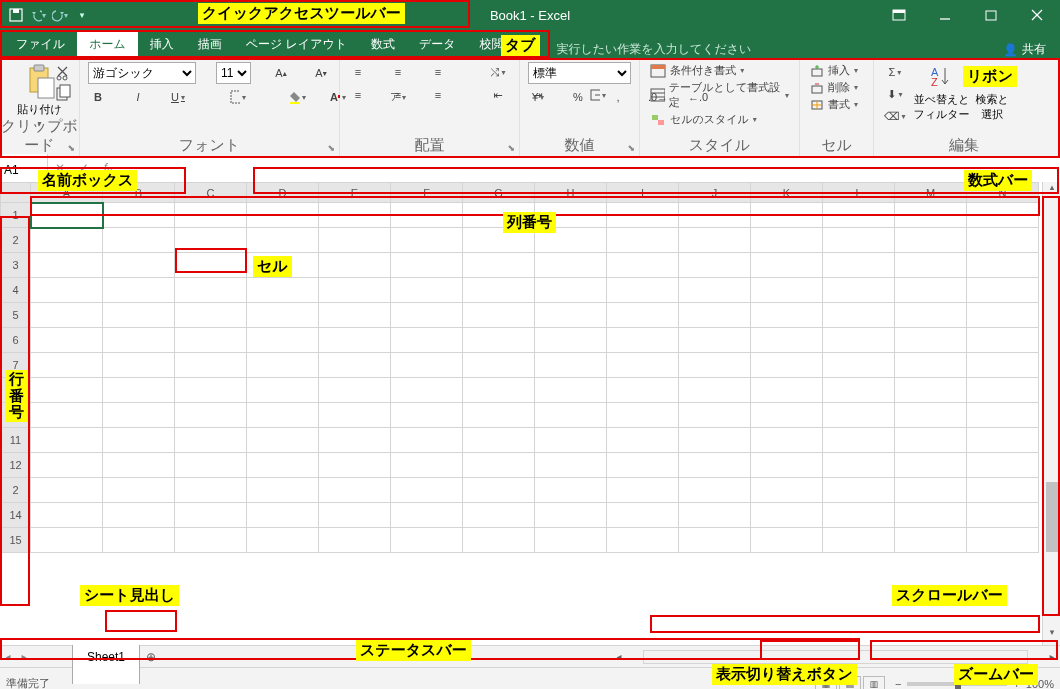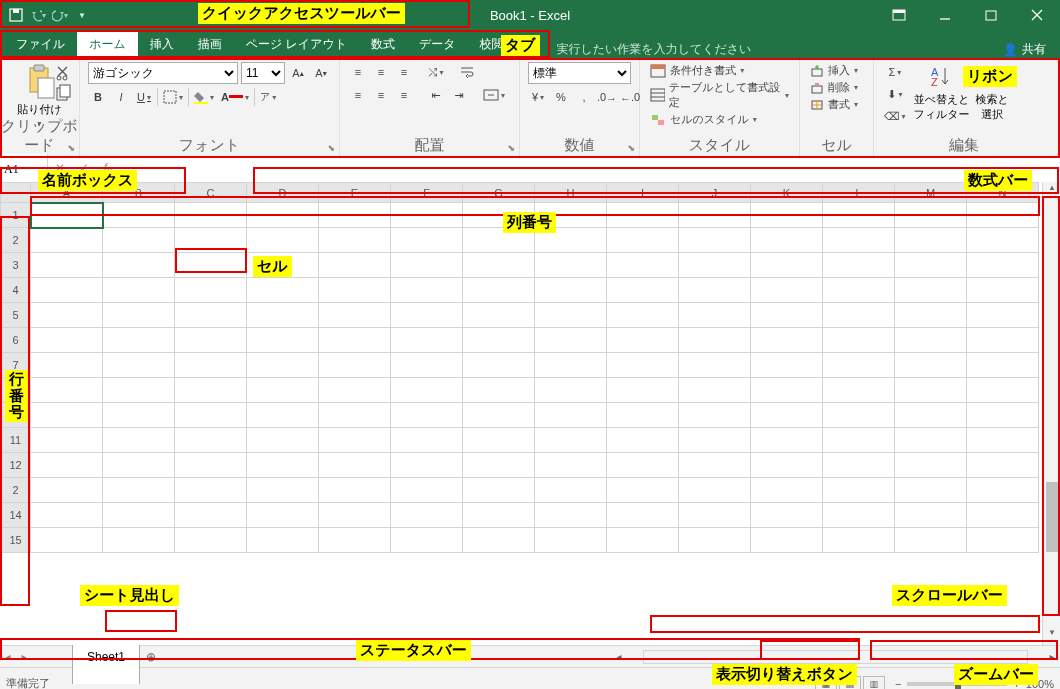--- a/index.html
+++ b/index.html
@@ -14,28 +14,28 @@
 .tabbar .tab { padding:5px 12px; font-size:12px; cursor:pointer; }
 .tabbar .tab.active { background:#fff; color:#217346; }
 .tell { margin-left:10px; display:flex; align-items:center; gap:16px; color:#c9e8d8; font-size:12px; }
 .share { margin-left:auto; padding:0 14px; display:flex; align-items:center; gap:4px; color:#fff; }
 .ribbon { height:100px; background:#f3f3f3; border-bottom:1px solid #d4d4d4; display:flex; }
 .rgroup { border-right:1px solid #e1e1e1; padding:4px 8px 0 8px; display:flex; flex-direction:column; position:relative; }
 .rgroup .glabel { position:absolute; bottom:2px; left:0; right:0; text-align:center; font-size:15px; color:#666; }
 .rgroup .dlaunch { position:absolute; bottom:4px; right:4px; font-size:9px; color:#888; }
 .btncol { display:flex; flex-direction:column; align-items:center; justify-content:flex-start; padding-top:2px; gap:2px; }
 .btncol .biglabel { font-size:11px; text-align:center; }
-.rrow { display:flex; align-items:center; gap:3px; margin-bottom:3px; }
+.rrow { display:flex; align-items:center; gap:20px; margin-bottom:3px; }
 .rbtn { min-width:20px; height:20px; display:flex; align-items:center; justify-content:center; font-size:11px; color:#444; padding:0 2px; }
 .rbtn.dd::after { content:"▾"; font-size:8px; margin-left:2px; color:#666; }
 select.rsel { height:22px; font-size:12px; border:1px solid #ababab; background:#fff; }
 .wide-item { display:flex; align-items:center; gap:4px; font-size:11px; color:#444; padding:1px 2px; }
 .wide-item .dd { font-size:8px; color:#666; }
 .fbar { height:24px; background:#fff; border-bottom:1px solid #d4d4d4; display:flex; align-items:center; }
-.namebox { width:48px; border:none; border-right:1px solid #d4d4d4; height:31px; padding:0 4px; font-size:12px;font-family:Liberation Serif, serif; }
+.namebox { width:48px; border:none; border-right:1px solid #d4d4d4; height:31px; padding:0 4px; font-size:12px; }
 .fxbtns { display:flex; }
 .fxbtns div { width:24px; text-align:center; color:#999; }
 .fxinput { flex:1; border:none; height:24px; padding:0 4px; }
 .gridwrap { display:flex; height:calc(100% - 30px - 28px - 100px - 24px - 22px - 22px); }
 .grid { flex:1; position:relative; overflow:hidden; background:#fff; }
 table.sheet { border-collapse:collapse; table-layout:fixed; }
 table.sheet th, table.sheet td { border:1px solid #d4d4d4; font-size:11px; font-weight:normal; }
 table.sheet th { background:#e6e6e6; color:#555; }
 .colhdr th { height:20px; width:72px; }
 .colhdr th.corner { width:30px; background:#e6e6e6; }

